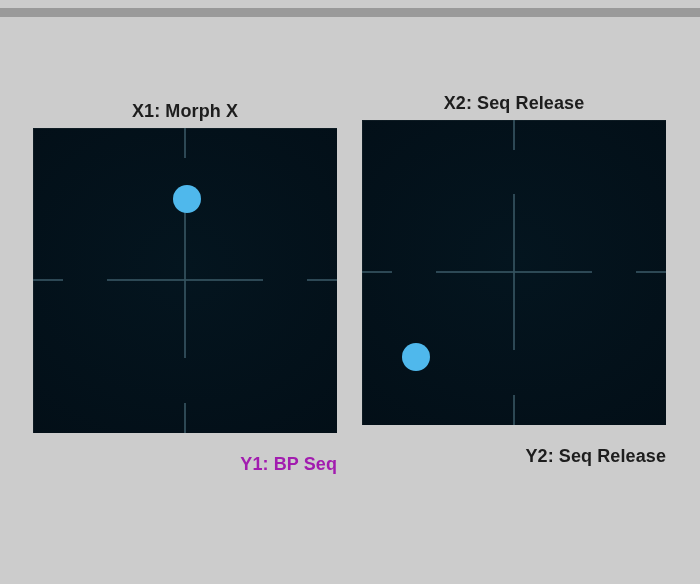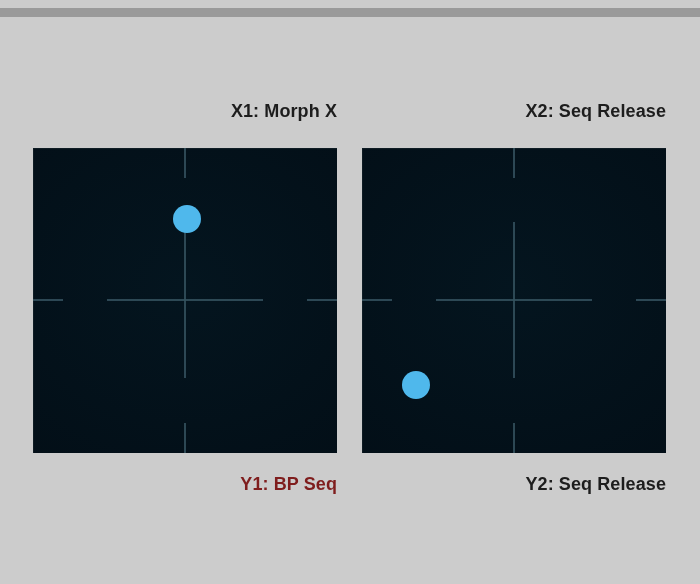--- a/index.html
+++ b/index.html
@@ -34,34 +34,34 @@
     height: 567px;
     background: #cccccc;
   }
 
   
   .pad-group {
     position: absolute;
     width: 304px;
   }
   #pad-group-1 { left: 33px; top: 84px; }
-  #pad-group-2 { left: 362px; top: 84px; }
+  #pad-group-2 { left: 362px; top: 76px; }
 
   .pad-label {
     font-size: 18px;
     font-weight: bold;
     color: #1d1d1d;
     letter-spacing: 0.1px;
     line-height: 20px;
     height: 20px;
     white-space: nowrap;
   }
   .pad-label-x {
-    text-align: right;
-    margin-bottom: 27px;
+    text-align: center;
+    margin-bottom: 7px;
   }
   .pad-label-y {
     text-align: right;
     margin-top: 21px;
   }
 
   
   .xy-pad {
     position: relative;
     width: 304px;
@@ -117,21 +117,21 @@
       <div class="tick tick-v tick-top" style="background: rgb(53, 82, 95);"></div>
       <div class="tick tick-v tick-bottom" style="background: rgb(53, 82, 95);"></div>
       <div class="tick tick-h tick-left" style="background: rgb(53, 82, 95);"></div>
       <div class="tick tick-h tick-right" style="background: rgb(53, 82, 95);"></div>
       <div class="tick tick-v tick-center-v" style="background: rgb(53, 82, 95);"></div>
       <div class="tick tick-h tick-center-h" style="background: rgb(53, 82, 95);"></div>
 
       <div class="pad-handle" id="handle-1" style="left: 50.7%; top: 23.3%; background: rgb(79, 184, 236);"></div>
     </div>
 
-    <div class="pad-label pad-label-y" style="color: #7f1d1d;">Y1: BP Seq</div>
+    <div class="pad-label pad-label-y" style="color: #a21caf;">Y1: BP Seq</div>
   </div>
 
   <div class="pad-group" id="pad-group-2">
 
     <div class="pad-label pad-label-x" style="color: rgb(29, 29, 29);">X2: Seq Release</div>
 
     <div class="xy-pad" id="xy-pad-2">
       <div class="tick tick-v tick-top" style="background: rgb(53, 82, 95);"></div>
       <div class="tick tick-v tick-bottom" style="background: rgb(53, 82, 95);"></div>
       <div class="tick tick-h tick-left" style="background: rgb(53, 82, 95);"></div>

